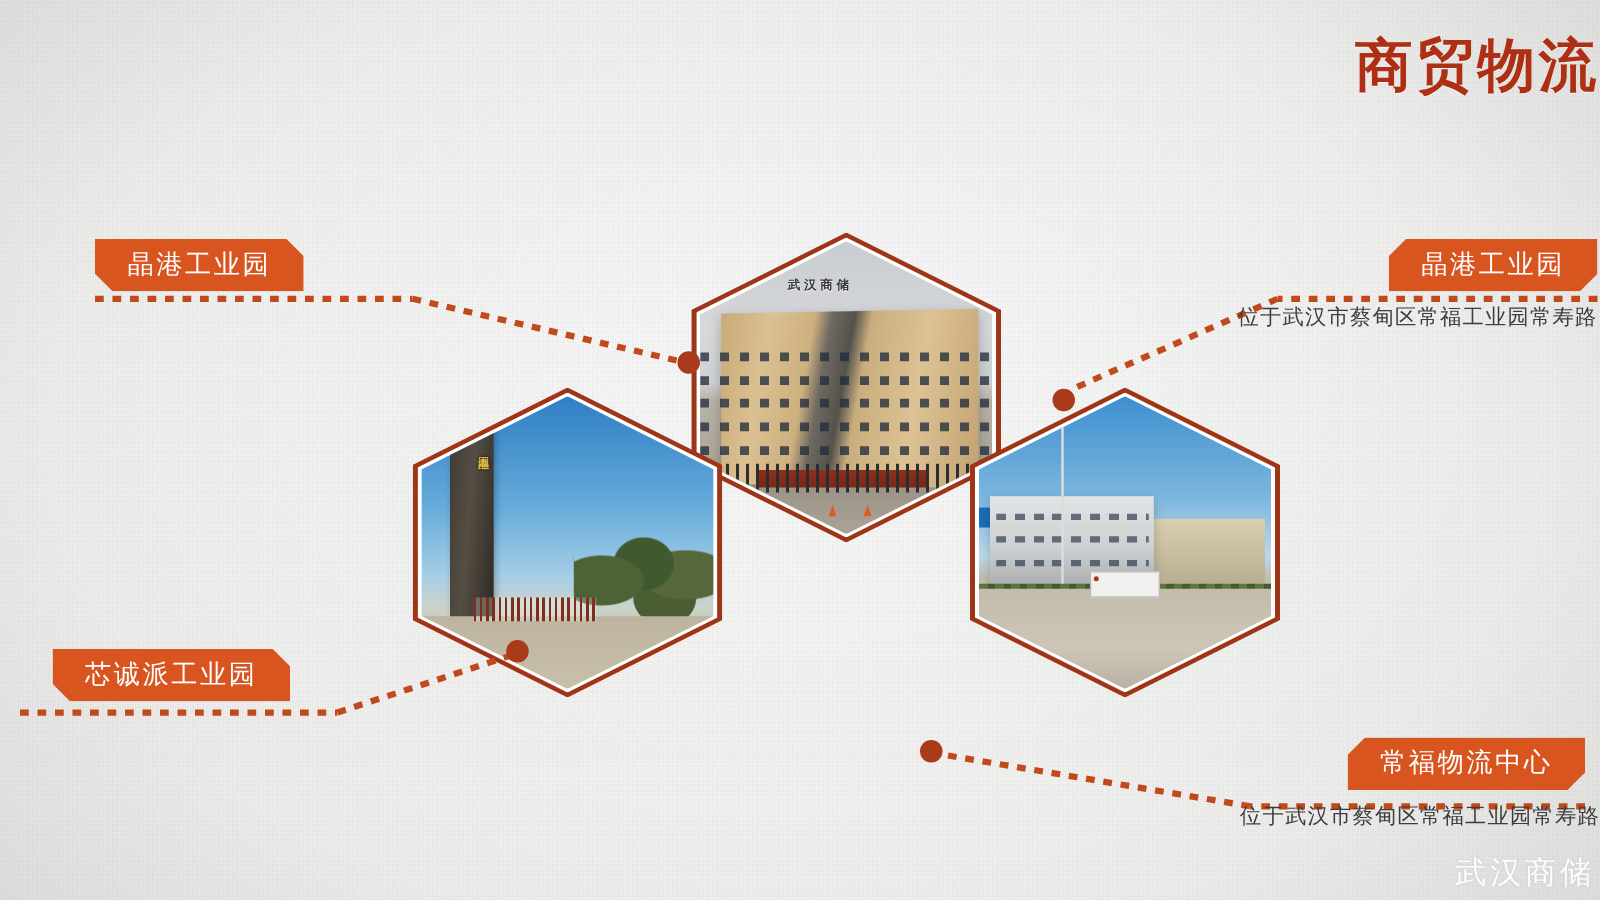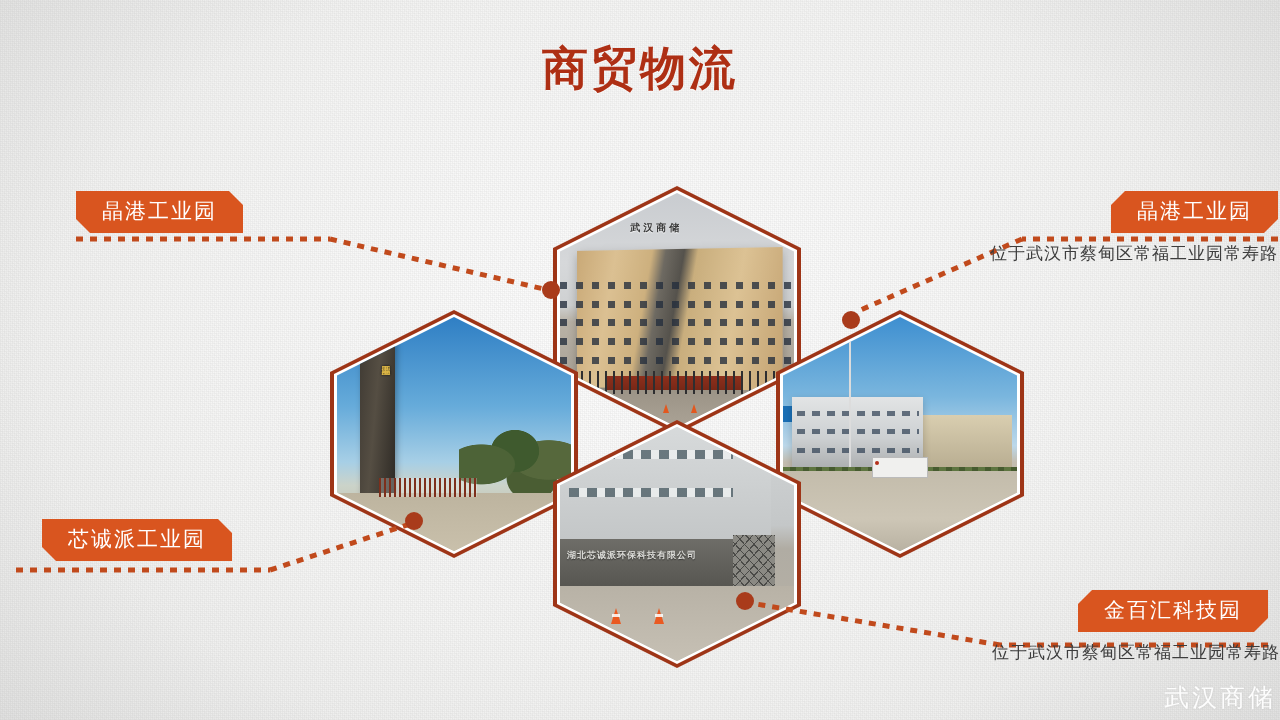--- a/index.html
+++ b/index.html
@@ -29,22 +29,22 @@
       repeating-linear-gradient(37deg, rgba(120,120,120,.05) 0 1px, transparent 1px 3px);
   }
   #vignette-layer {
     position: absolute; inset: 0;
     pointer-events: none;
     background: radial-gradient(ellipse 1000px 680px at 50% 50%, rgba(255,255,255,0) 60%, rgba(120,120,120,.13) 100%);
   }
 
   
   #title-block {
-    position: absolute; left: 0; right: 0; top: 44px;
-    text-align: center;
+    position: absolute; left: 0; right: 0; top: 28px;
+    text-align: right;
     z-index: 6;
   }
   #main-title {
     font-size: 46px;
     font-weight: bold;
     color: #AE2F14;
     letter-spacing: 3px;
     line-height: 1.05;
     text-shadow: 0 1px 0 rgba(255,255,255,.6);
   }
@@ -357,37 +357,20 @@
         <div class="win" style="left:6%; width:52%; top:56%;"></div>
         <div class="flagpole"></div>
         <div class="greenstrip"></div>
         <div class="apron"></div>
         <div class="signboard"></div>
         <div class="signdot"></div>
       </div>
     </div>
   </div>
 
-  <div class="hex-tile" style="left:553px; top:420px; width:248px; height:248px;">
-    <div class="hex-outer"></div>
-    <div class="hex-mid"></div>
-    <div class="hex-inner">
-      <div class="hex-photo photo-wall">
-        <div class="facade"></div>
-        <div class="fwin" style="left:4%; width:70%; top:10%;"></div>
-        <div class="fwin" style="left:4%; width:70%; top:26%;"></div>
-        <div class="wall"></div>
-        <div class="wall-text">湖北芯诚派环保科技有限公司</div>
-        <div class="gate-lattice"></div>
-        <div class="yard"></div>
-        <div class="cone2" style="left:22%;"></div>
-        <div class="cone2" style="left:40%;"></div>
-      </div>
-    </div>
-  </div>
 </div>
 
 <svg id="connector-layer" width="1280" height="720" viewBox="0 0 1280 720">
 
   <g>
     <path d="M76,239 L330,239" stroke="#C14A1C" stroke-width="5" stroke-dasharray="7 7" stroke-linecap="butt"></path>
     <path d="M330,239 L548,290" stroke="#C14A1C" stroke-width="5" stroke-dasharray="7 7" stroke-linecap="butt"></path>
     <circle cx="551" cy="290" r="9" fill="#A93B1B"></circle>
   </g>
 
@@ -417,17 +400,17 @@
 <div class="label-group" style="right:2px; top:191px; text-align:right;">
   <div class="label-chip chip-notch-tl">晶港工业园</div>
   <div class="label-caption">位于武汉市蔡甸区常福工业园常寿路</div>
 </div>
 
 <div class="label-group" style="left:42px; top:519px;">
   <div class="label-chip chip-notch-tr">芯诚派工业园</div>
 </div>
 
 <div class="label-group" style="right:12px; top:590px; text-align:right;">
-  <div class="label-chip chip-notch-tl">金百汇科技园</div>
+  <div class="label-chip chip-notch-tl">常福物流中心</div>
   <div class="label-caption" style="margin-right:-12px;">位于武汉市蔡甸区常福工业园常寿路</div>
 </div>
 
 <div id="watermark">武汉商储</div>
 
 </body></html>

